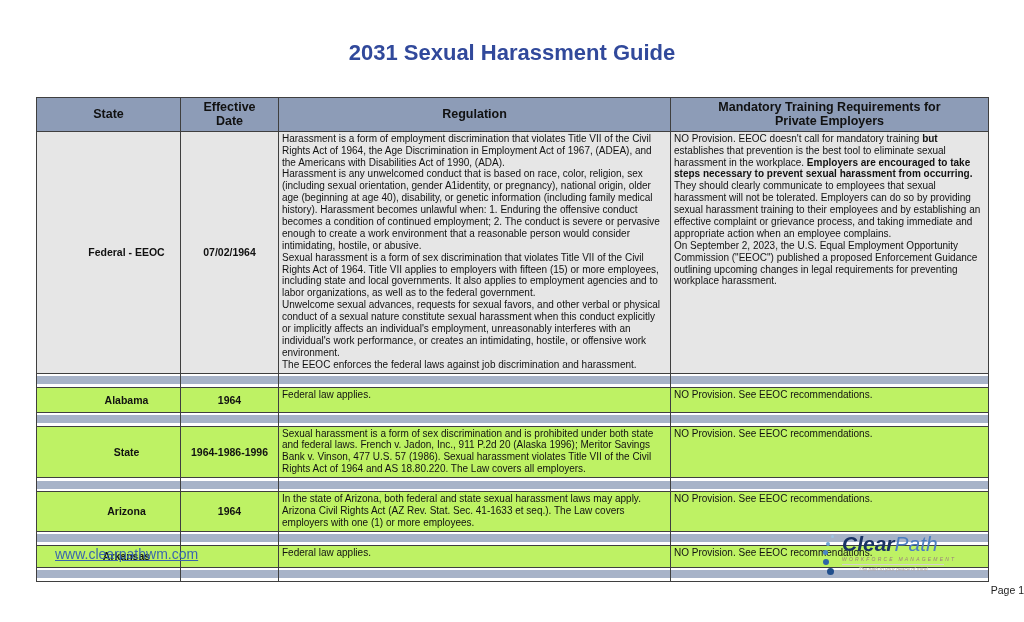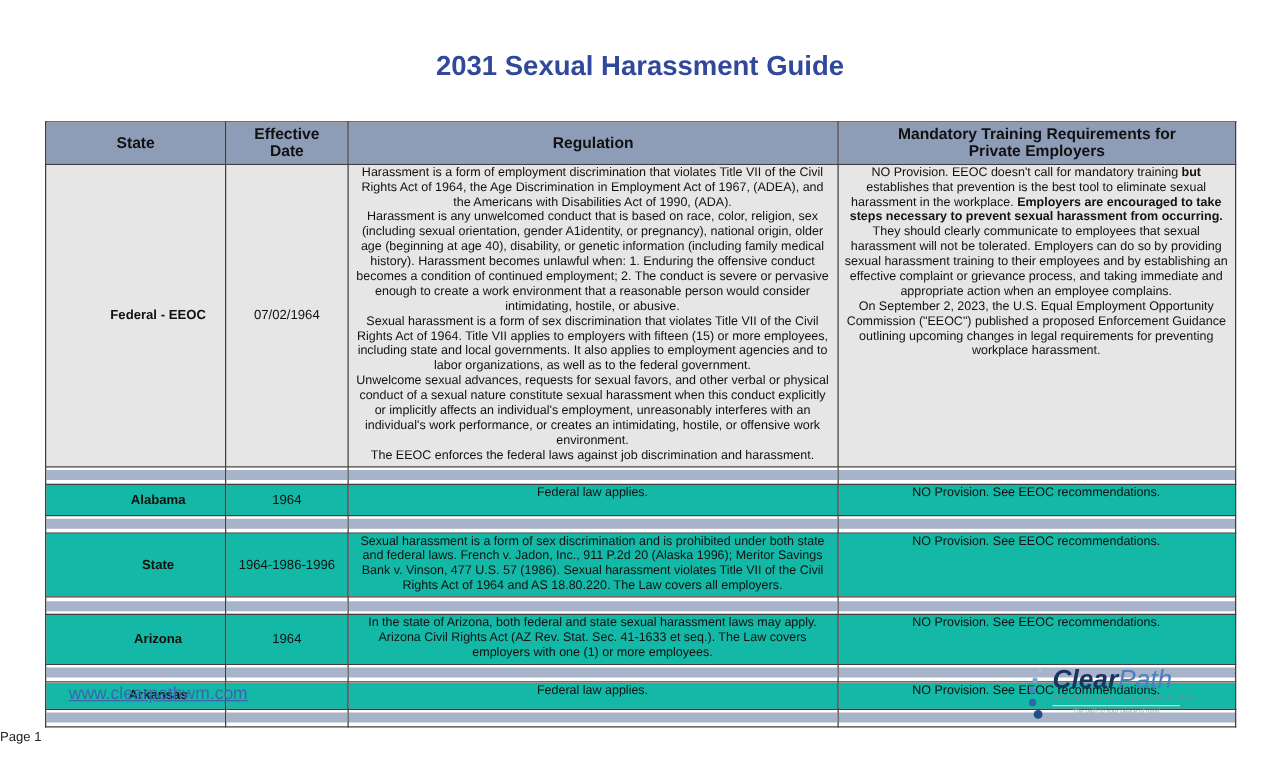--- a/index.html
+++ b/index.html
@@ -4,44 +4,44 @@
 <style>
   * { margin:0; padding:0; box-sizing:border-box; }
   body { font-family:"Liberation Sans", sans-serif; background:#ffffff; }
   .page { position:relative; width:1024px; height:622px; background:#ffffff; overflow:hidden; }
 
   .title { position:absolute; top:40px; left:0; width:100%; text-align:center;
            color:#31499B; font-weight:bold; font-size:22px; line-height:26px; }
 
   table.law { position:absolute; left:36px; top:97px; width:952px;
               border-collapse:collapse; table-layout:fixed; }
-  table.law td, table.law th { border:1px solid #3f3f3f; overflow:hidden;text-align:center; }
+  table.law td, table.law th { border:1px solid #3f3f3f; overflow:hidden; }
   col.c-state { width:144px; } col.c-date { width:98px; }
   col.c-reg { width:392px; } col.c-train { width:318px; }
 
   tr.head th { background:#8D9CB7; color:#111; font-size:12.5px; font-weight:bold;
                text-align:center; vertical-align:middle; padding:2px; line-height:1.15; }
   .hdr-narrow { display:block; width:62px; margin:0 auto; }
   .hdr-train  { display:block; width:250px; margin:0 auto; }
 
   td.state-cell { text-align:center; vertical-align:middle; font-weight:bold;
                   font-size:10.5px; color:#111;padding-left:36px; }
-  td.date-cell  { text-align:center; vertical-align:middle; font-size:10.5px; color:#111; }
+  td.date-cell  { text-align:center; vertical-align:middle; font-size:10.5px; color:#111;font-weight:bold; }
   td.text-cell  { vertical-align:top; text-align:left; font-size:10px; line-height:1.19;
                   color:#111; padding:1px 4px 2px 3px; }
   .b { font-weight:bold; }
   .gray { background:#E6E6E6; }
-  .white { background:#14b8a6; }
+  .white { background:#bef264; }
 
   tr.sep td { height:14px; background:#ffffff; border-left:1px solid #3f3f3f; border-right:1px solid #3f3f3f; padding:0; vertical-align:middle; }
   .band { height:8px; width:100%; background:#A7B3C8; }
 
   .site-link { position:absolute; left:55px; top:546px; font-size:14px;
                color:#3A66AD; text-decoration:underline; cursor:pointer; }
-  .page-num { position:absolute; top:584px; left:0; width:100%; text-align:left;
+  .page-num { position:absolute; top:584px; left:0; width:100%; text-align:right;
               font-size:10.5px; color:#222; }
 
   .logo { position:absolute; left:822px; top:533px; width:122px; height:52px;font-style:italic; }
   .logo-dots { position:absolute; left:0; top:2px; width:18px; height:44px; }
   .logo-dots i { position:absolute; border-radius:50%; display:block; }
   .d1 { width:3px; height:3px; left:9px;  top:0;    background:#9EC4E2; }
   .d2 { width:4px; height:4px; left:4px;  top:7px;  background:#6FA6D6; }
   .d3 { width:5px; height:5px; left:1px;  top:15px; background:#4A86C6; }
   .d4 { width:6px; height:6px; left:1px;  top:24px; background:#2F66A8; }
   .d5 { width:7px; height:7px; left:5px;  top:33px; background:#1F4E8C; }

